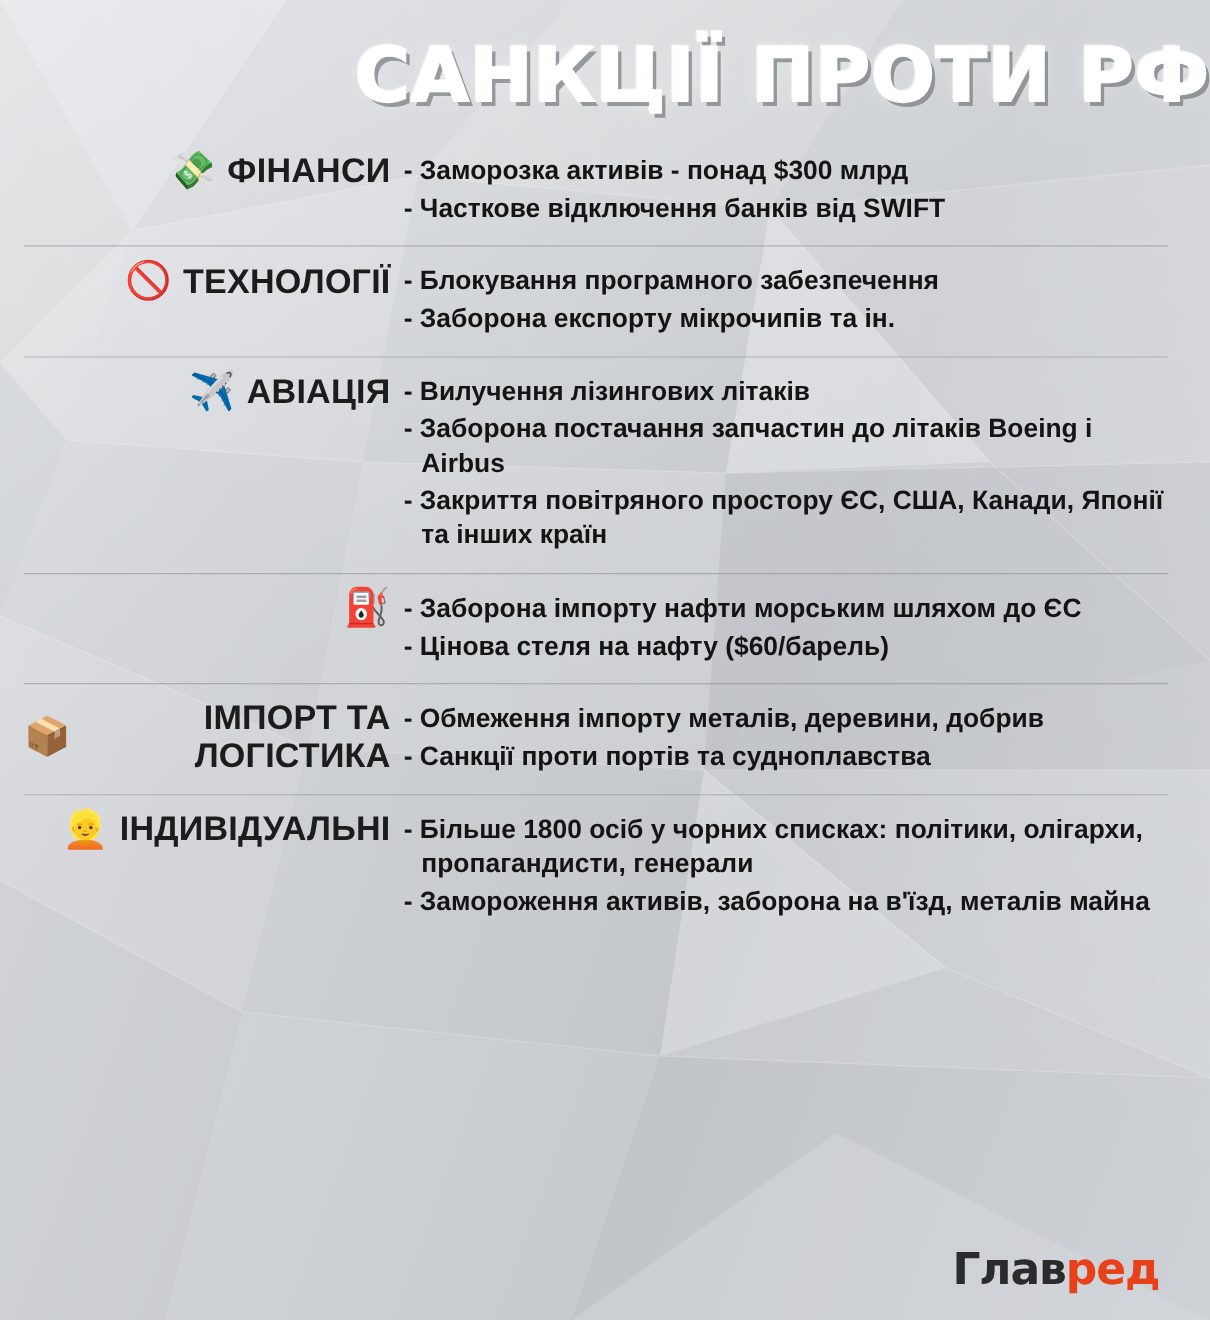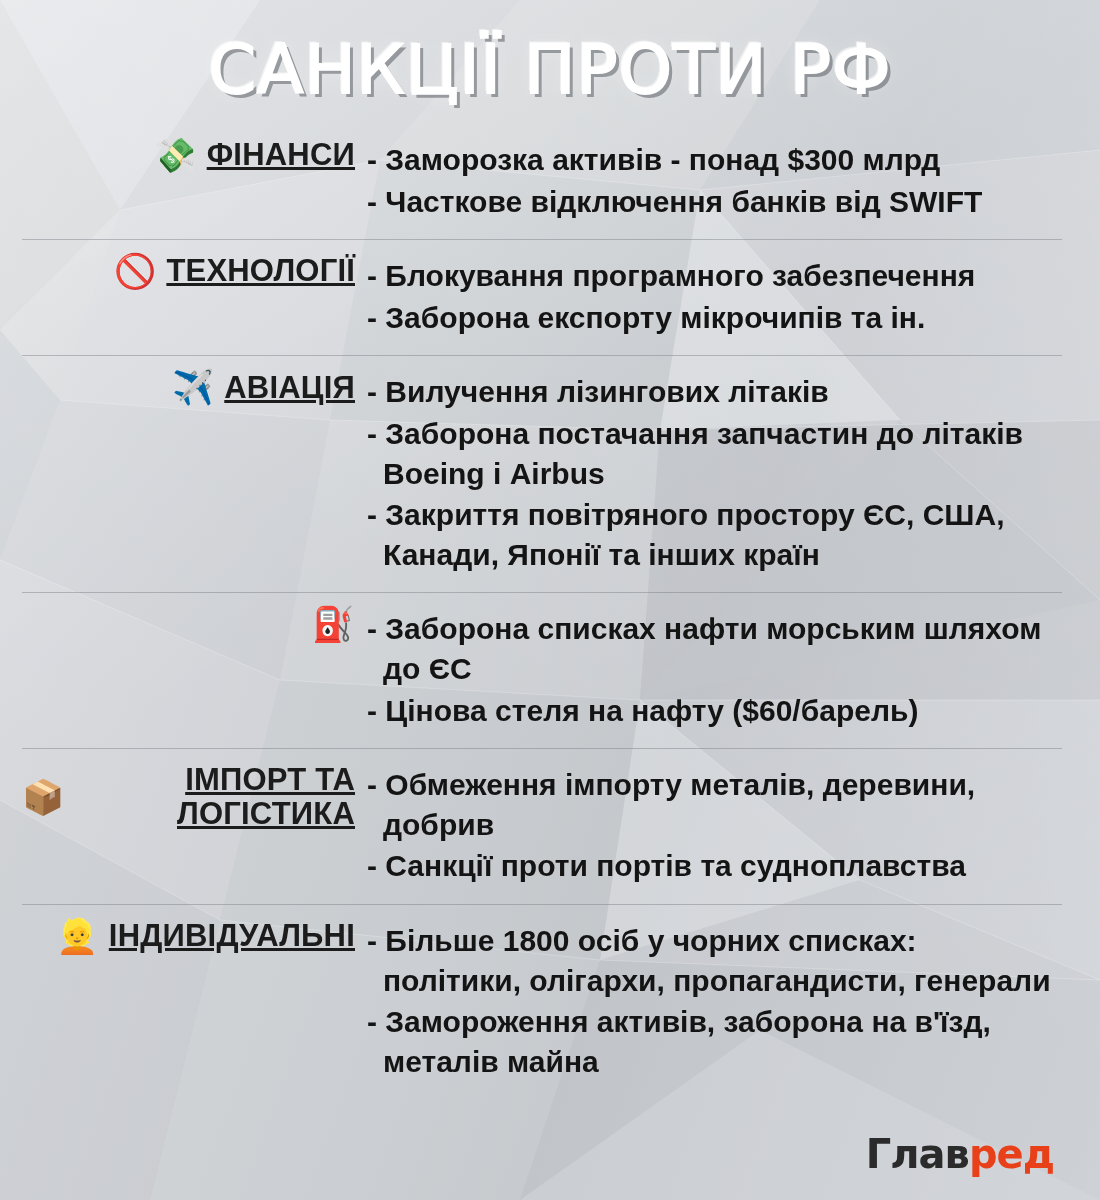--- a/index.html
+++ b/index.html
@@ -30,24 +30,24 @@
     position: absolute;
     inset: 0;
     pointer-events: none;
   }
   .facets svg { display: block; width: 100%; height: 100%; }
 
   .title {
     position: relative;
     margin: 0;
     padding-top: 36px;
-    text-align: center;
+    text-align: right;
     font-size: 68px;
     line-height: 1;
-    font-weight: normal;
+    font-weight: bold;
     letter-spacing: 1px;
     color: #ffffff;
     font-family: "DejaVu Sans", sans-serif;
     text-shadow:
       4px 4px 0 rgba(90,95,100,0.55),
       -2px -2px 0 rgba(255,255,255,0.5),
       0 0 18px rgba(255,255,255,0.35);
     -webkit-text-stroke: 2px #ffffff;
   }
 
@@ -83,29 +83,28 @@
     font-family: "DejaVu Sans", sans-serif;
     flex: 0 0 auto;
   }
   .cat-label {
     font-size: 31px;
     font-weight: bold;
     color: #1c1c1c;
     line-height: 1.08;
     text-align: right;
     letter-spacing: 0.2px;
-    text-decoration: underline;
   }
 
   .items {
     flex: 1;
     padding-top: 2px;
   }
   .item {
-    font-size: 30px;
+    font-size: 24px;
     font-weight: bold;
     color: #141414;
     line-height: 1.32;
     margin: 0 0 2px 0;
     text-indent: -16px;
     padding-left: 16px;
   }
 
   .logo {
     position: absolute;
@@ -199,21 +198,21 @@
         <p class="item">- Заборона постачання запчастин до літаків Boeing і Airbus</p>
         <p class="item">- Закриття повітряного простору ЄС, США, Канади, Японії та інших країн</p>
       </div>
     </div>
 
     <div class="row">
       <div class="cat">
         <span class="cat-icon">⛽</span>
       </div>
       <div class="items">
-        <p class="item">- Заборона списках нафти морським шляхом до ЄС</p>
+        <p class="item">- Заборона імпорту нафти морським шляхом до ЄС</p>
         <p class="item">- Цінова стеля на нафту ($60/барель)</p>
       </div>
     </div>
 
     <div class="row">
       <div class="cat">
         <span class="cat-icon">📦</span>
         <span class="cat-label">ІМПОРТ ТА ЛОГІСТИКА</span>
       </div>
       <div class="items">

